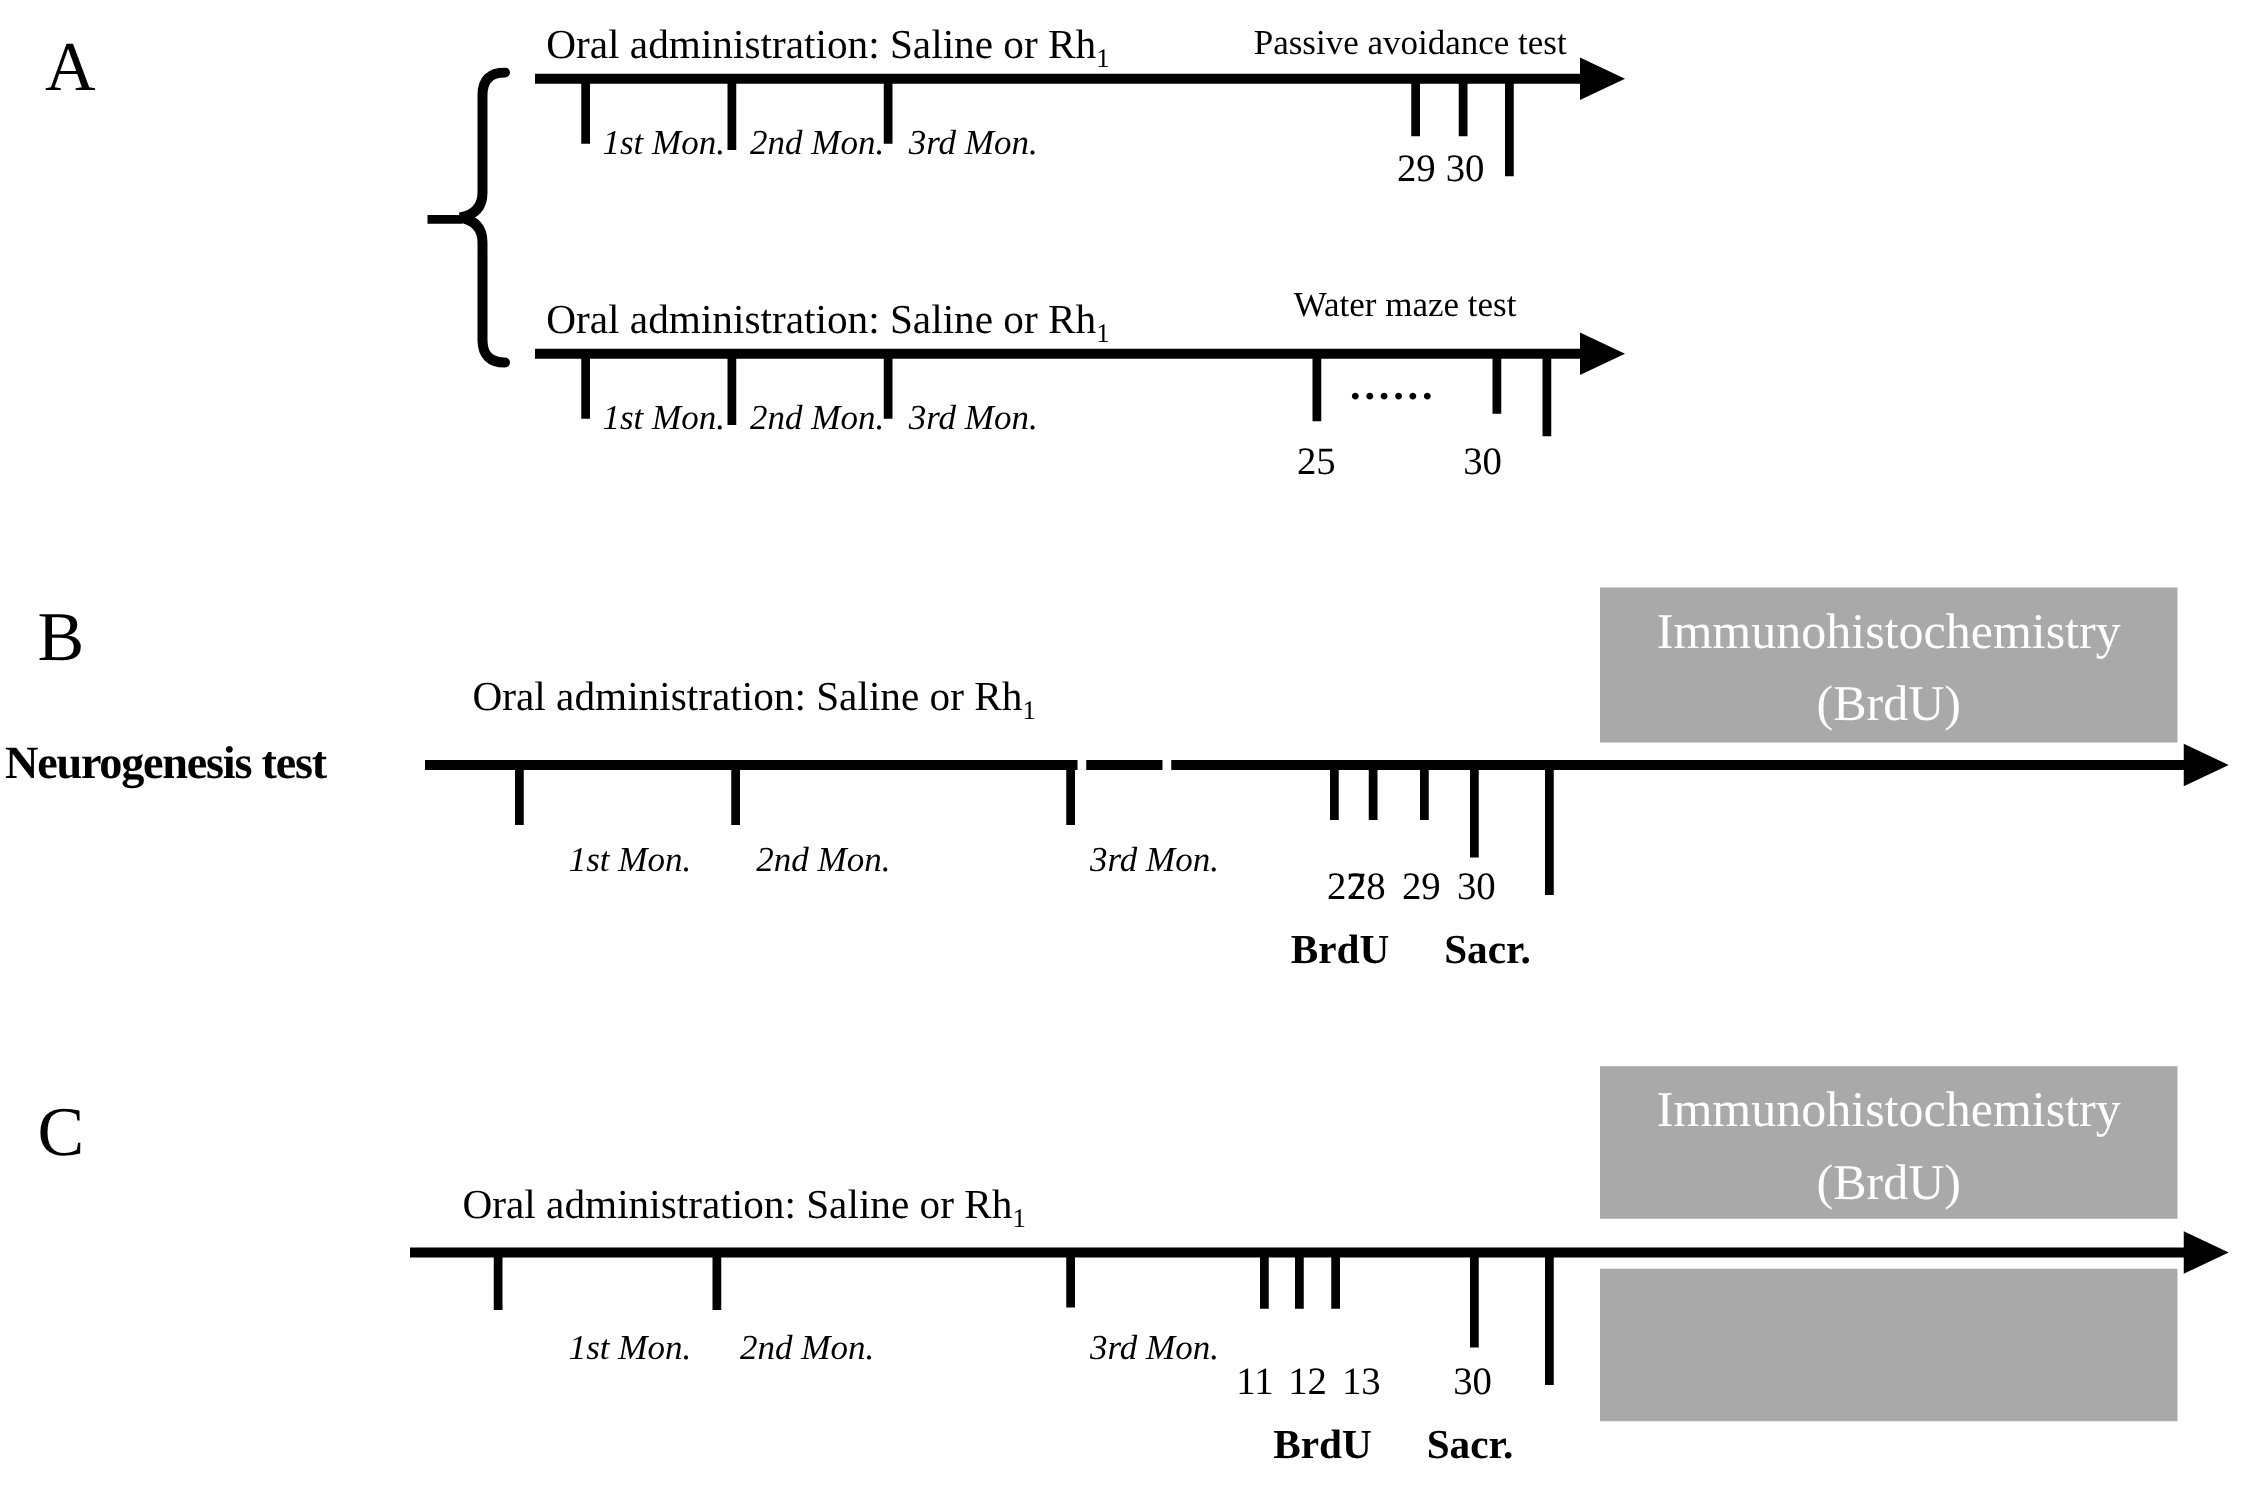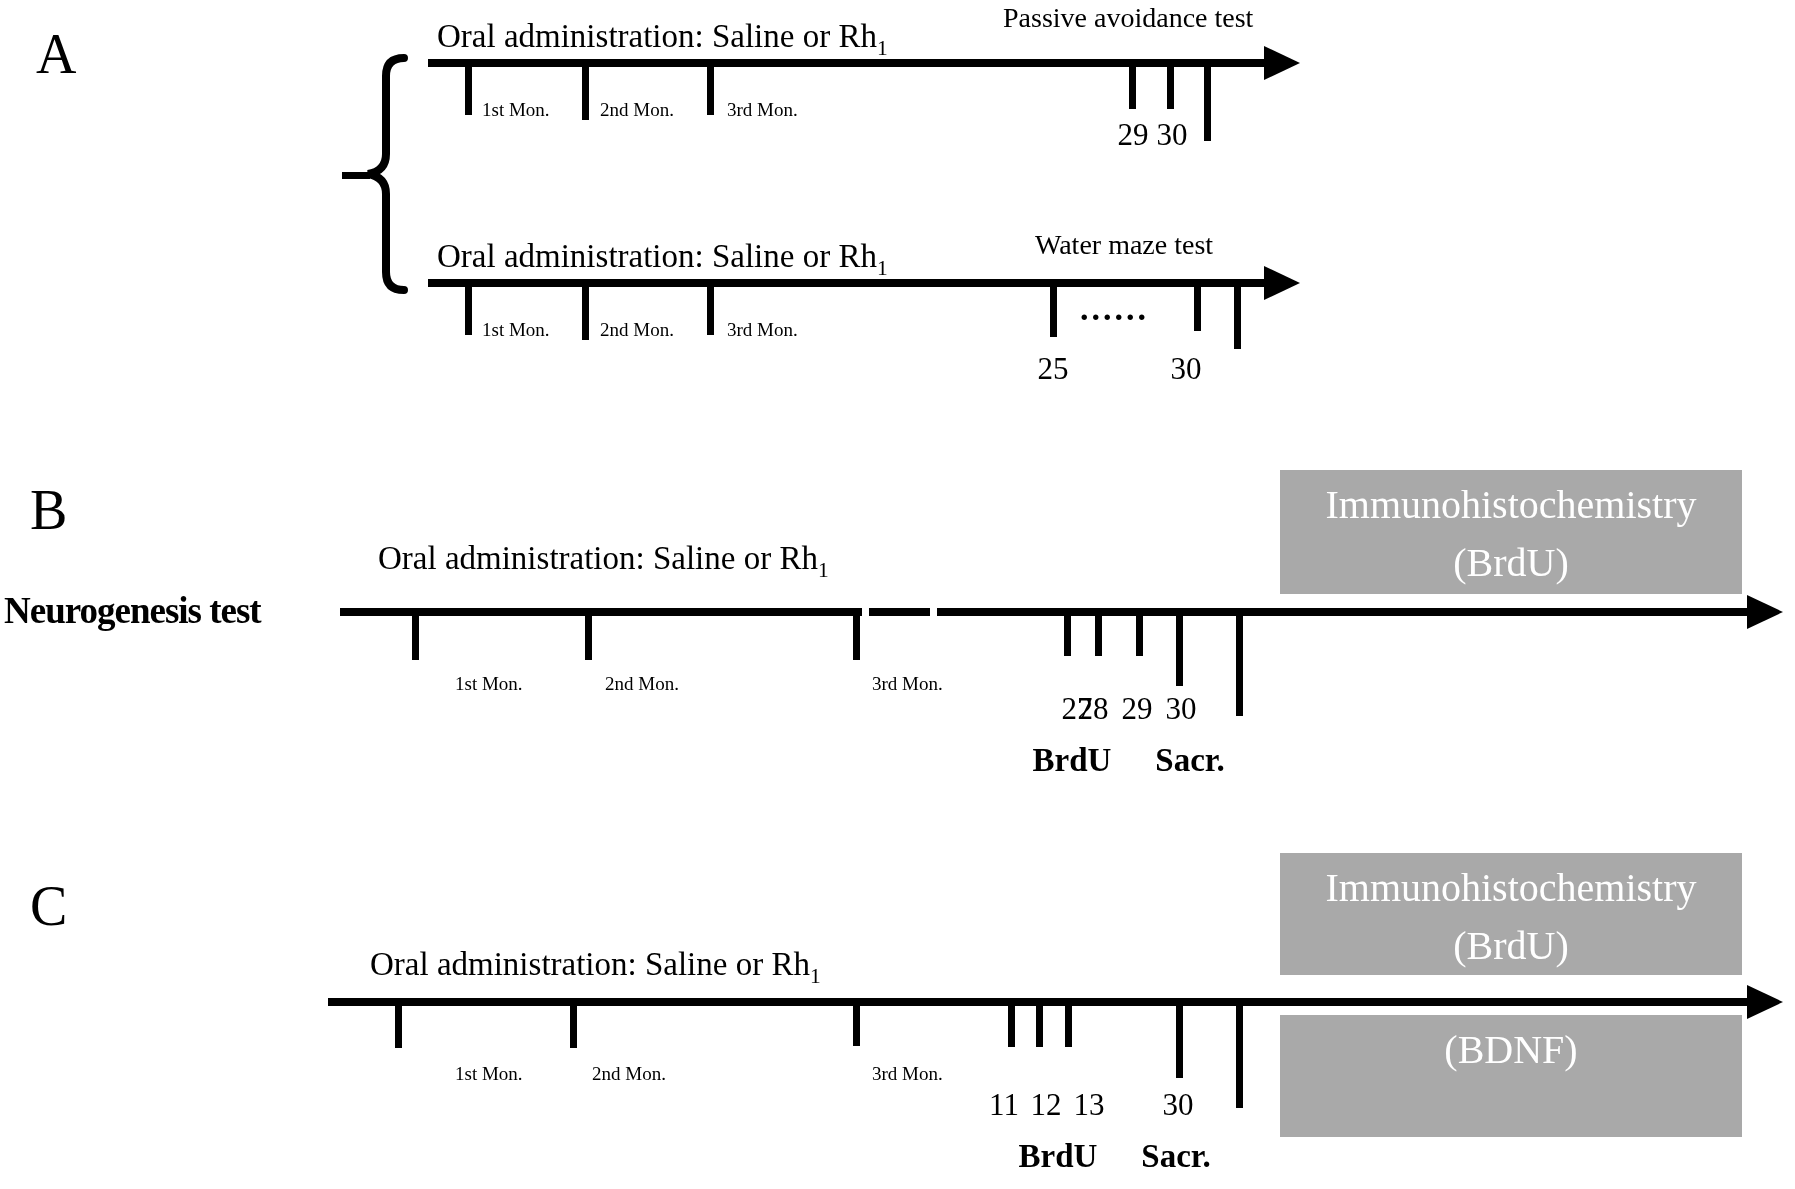--- a/index.html
+++ b/index.html
@@ -5,21 +5,21 @@
   html,body { margin:0; padding:0; background:#ffffff; }
   .canvas {
     position:relative; width:1795px; height:1189px; background:#ffffff;
     font-family:"Liberation Serif", serif; color:#000; overflow:hidden;
   }
   .panel-letter { position:absolute; font-size:56px; line-height:1; color:#000; }
   .group-label  { position:absolute; font-size:40px; font-weight:bold; line-height:1; white-space:nowrap; letter-spacing:-1px; }
   .oral  { position:absolute; font-size:33px; line-height:1.1; white-space:nowrap; }
   .oral sub { font-size:65%; }
   .test-label { position:absolute; font-size:28px; line-height:1.1; white-space:nowrap; }
-  .month { position:absolute; font-size:19px; line-height:1.1; white-space:nowrap; }
+  .month { position:absolute; font-size:28px; line-height:1.1; white-space:nowrap;font-style:italic; }
   .daynum { position:absolute; font-size:31px; line-height:1.1; white-space:nowrap; transform:translateX(-50%); }
   .marker { position:absolute; font-size:33px; font-weight:bold; line-height:1.1; white-space:nowrap; transform:translateX(-50%); }
   .dots { position:absolute; font-size:34px; font-weight:bold; letter-spacing:3px; line-height:1; white-space:nowrap; }
   .hline { position:absolute; height:8px; background:#000; }
   .tick  { position:absolute; width:7px; background:#000; }
   .gap   { position:absolute; width:7px; height:14px; background:#fff; }
   .arrowhead { position:absolute; width:0; height:0;
     border-left:36px solid #000; border-top:17px solid transparent; border-bottom:17px solid transparent; }
   .gbox {
     position:absolute; width:462px; background:#a9a9a9; color:#ffffff;
@@ -37,21 +37,21 @@
   <div class="hline" style="left: 342px; top: 172px; width: 28px; height: 7px; background: rgb(0, 0, 0);"></div>
   <div class="brace" style="left:356px;top:54px">
     <svg width="56" height="242" viewBox="0 0 56 242">
       <path d="M48,4 Q30,4 30,22 L30,100 Q30,117 12,120 Q30,123 30,140 L30,218 Q30,236 48,236" stroke="#000" stroke-width="8" fill="none" stroke-linecap="round"></path>
     </svg>
   </div>
 
   <div class="oral" style="left:437px;top:18px">
     <span>Oral administration: Saline or Rh</span><sub>1</sub>
   </div>
-  <div class="test-label" style="left:1003px;top:3px">Passive avoidance test</div>
+  <div class="test-label" style="left:1003px;top:20px">Passive avoidance test</div>
   <div class="hline" style="left: 428px; top: 59px; width: 842px; background: rgb(0, 0, 0);"></div>
   <div class="arrowhead" style="left:1264px;top:46px"></div>
   <div class="tick" style="left: 465px; top: 63px; height: 52px; background: rgb(0, 0, 0);"></div>
   <div class="tick" style="left: 582px; top: 63px; height: 57px; background: rgb(0, 0, 0);"></div>
   <div class="tick" style="left: 707px; top: 63px; height: 52px; background: rgb(0, 0, 0);"></div>
   <div class="month" style="left:482px;top:100px">1st Mon.</div>
   <div class="month" style="left:600px;top:100px">2nd Mon.</div>
   <div class="month" style="left:727px;top:100px">3rd Mon.</div>
   <div class="tick" style="left: 1129px; top: 63px; height: 46px; background: rgb(0, 0, 0);"></div>
   <div class="tick" style="left: 1167px; top: 63px; height: 46px; background: rgb(0, 0, 0);"></div>
@@ -132,16 +132,15 @@
   <div class="daynum" style="left:1046px;top:1088px">12</div>
   <div class="daynum" style="left:1089px;top:1088px">13</div>
   <div class="daynum" style="left:1178px;top:1088px">30</div>
   <div class="marker" style="left:1058px;top:1138px">BrdU</div>
   <div class="marker" style="left:1176px;top:1138px">Sacr.</div>
   <div class="gbox" style="left: 1280px; top: 853px; height: 110px; background: rgb(169, 169, 169); color: rgb(255, 255, 255);">
     <div>Immunohistochemistry</div>
     <div>(BrdU)</div>
   </div>
   <div class="gbox" style="left: 1280px; top: 1015px; height: 110px; background: rgb(169, 169, 169); color: rgb(255, 255, 255);">
-    <div>(BDNF)</div>
   </div>
 
 </div>
 
 </body></html>

